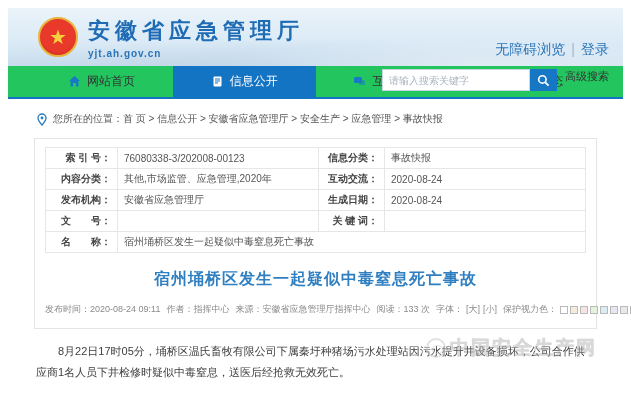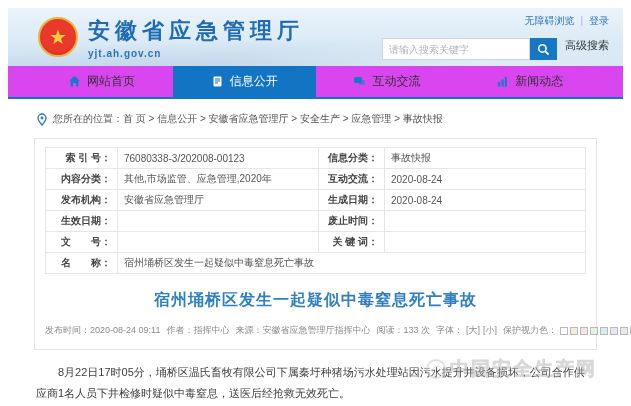--- a/index.html
+++ b/index.html
@@ -18,33 +18,33 @@
   }
   .brand{ display:flex; align-items:center; margin-left:30px; }
   .emblem{ width:40px; height:40px; border-radius:50%;
     background:radial-gradient(circle at 50% 42%, #e8392b 0 62%, #c41f12 100%);
     border:2px solid #e7b53a; display:flex; align-items:center; justify-content:center;
     color:#f6d13e; font-size:20px; line-height:1; }
   .brand-text{ margin-left:10px; }
   .site-title{ color:#1f6cb4; font-size:22px; font-weight:bold; letter-spacing:5px; }
   .site-url{ color:#2a74b8; font-size:10px; letter-spacing:1px; margin-top:2px; font-weight:bold; }
   .header-right{ position:absolute; right:14px; top:6px; text-align:right; }
-  .top-links{ font-size:10px; color:#2a74b8; }
+  .top-links{ font-size:14px; color:#2a74b8;margin-top:27px; }
   .top-links a{ color:#2a74b8; text-decoration:none; }
   .top-links .sep{ color:#9db8cf; margin:0 6px; }
   .search-row{ margin-top:10px; display:flex; align-items:flex-start; }
   .search-input{ width:148px; height:22px; border:1px solid #c9d6e2; background:#fff;
     font-size:10px; padding:0 6px; color:#333; outline:none; }
   .search-input::placeholder{ color:#a9b4bf; }
   .search-btn{ width:27px; height:22px; background:#1677c4; border:none; cursor:pointer;
     display:flex; align-items:center; justify-content:center; }
   .adv-search{ font-size:11px; color:#333; margin-left:8px; text-decoration:none; }
 
   
-  .nav-band{ height:33px; background:#d946ef; border-bottom:2px solid #1474c4;
+  .nav-band{ height:33px; background:#22c55e; border-bottom:2px solid #1474c4;
     display:flex; padding:0 22px; }
   .nav-item{ flex:1; display:flex; align-items:center; justify-content:center;
     font-size:12px; color:#333; cursor:pointer; gap:6px; }
   .nav-item svg{ color:#1878c8; }
   .nav-item.active{ background:#1474c4; color:#fff; }
   .nav-item.active svg{ color:#fff; }
 
   
   .breadcrumb{ padding:13px 0 10px 28px; display:flex; align-items:center;
     font-size:10px; color:#555; }
@@ -168,26 +168,20 @@
         <td class="lbl lbl2">互动交流：</td>
         <td class="val">2020-08-24</td>
       </tr>
       <tr>
         <td class="lbl">发布机构：</td>
         <td class="val">安徽省应急管理厅</td>
         <td class="lbl lbl2">生成日期：</td>
         <td class="val">2020-08-24</td>
       </tr>
       <tr>
-        <td class="lbl">生效日期：</td>
-        <td class="val"></td>
-        <td class="lbl lbl2">废止时间：</td>
-        <td class="val"></td>
-      </tr>
-      <tr>
         <td class="lbl">文　　号：</td>
         <td class="val"></td>
         <td class="lbl lbl2">关 键 词：</td>
         <td class="val"></td>
       </tr>
       <tr>
         <td class="lbl">名　　称：</td>
         <td class="val" colspan="3">宿州埇桥区发生一起疑似中毒窒息死亡事故</td>
       </tr>
     </tbody>

